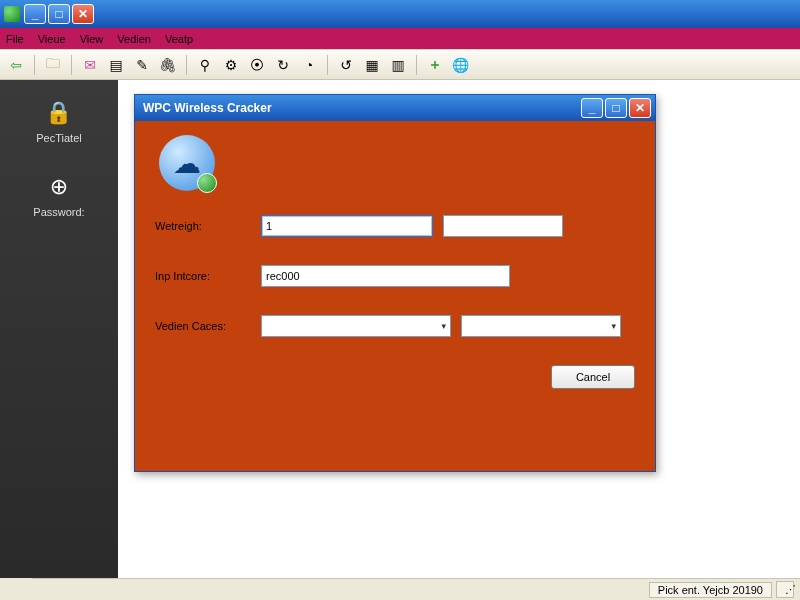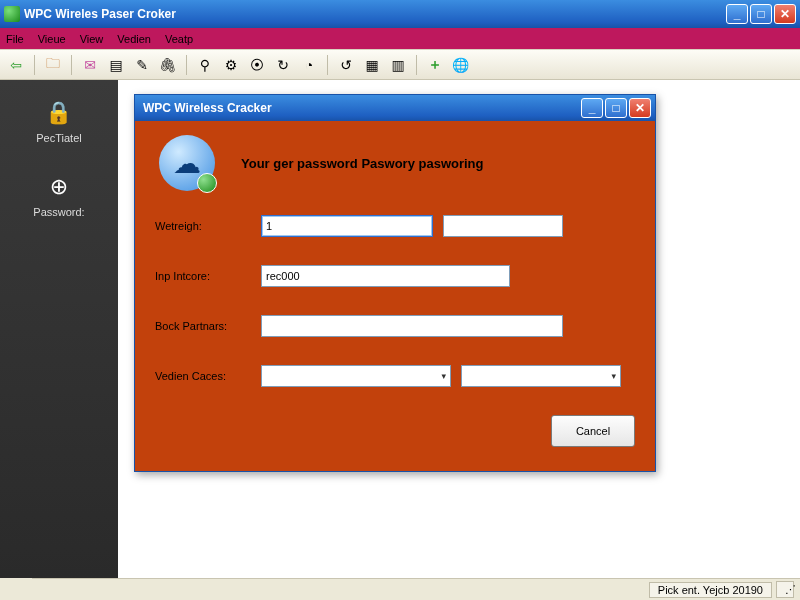--- a/index.html
+++ b/index.html
@@ -43,28 +43,27 @@
 .dlg-logo { width:56px; height:56px; border-radius:50%; background:radial-gradient(circle at 35% 30%,#cfeaff,#3b8de0); position:relative; display:flex; align-items:center; justify-content:center; font-size:28px; color:#0b3d7a; }
 .dlg-logo::after { content:""; position:absolute; right:-2px; bottom:-2px; width:18px; height:18px; border-radius:50%; background:radial-gradient(circle at 30% 30%,#8fe08f,#1a8a1a); border:1px solid #fff; }
 .dlg-heading { font-weight:bold; font-size:13px; }
 .form-row { display:flex; align-items:center; margin-bottom:28px; }
 .form-row label { width:106px; font-size:11px; }
 .tinput { height:22px; border:1px solid #7f9db9; padding:2px 4px; font-size:11px; font-family:inherit; background:#fff; }
 .tinput.focus { border:1px solid #2f6fcf; box-shadow:inset 0 0 0 1px #9ec7f0; }
 .tselect { height:22px; border:1px solid #7f9db9; background:#fff; display:flex; align-items:center; justify-content:flex-end; padding:0 4px; cursor:pointer; }
 .chev { font-size:9px; color:#333; }
 .dlg-footer { display:flex; justify-content:flex-end; margin-top:22px; }
-.btn { min-width:84px; height:32px; border:1px solid #7a7a7a; background:linear-gradient(to bottom,#fdfdfd,#e6e6e6); border-radius:3px; cursor:pointer; font-family:inherit; font-size:11px; }
+.btn { min-width:84px; height:24px; border:1px solid #7a7a7a; background:linear-gradient(to bottom,#fdfdfd,#e6e6e6); border-radius:3px; cursor:pointer; font-family:inherit; font-size:11px; }
 </style>
 </head>
 <body>
 
 <div class="main-titlebar">
   <div class="app-icon"></div>
-  <div class="title">WPC Wireles Paser Croker</div>
   <div class="win-btns">
     <div class="win-btn min">_</div>
     <div class="win-btn max">□</div>
     <div class="win-btn close">✕</div>
   </div>
 </div>
 
 <div class="menubar">
   <span>File</span>
   <span>Vieue</span>
@@ -116,41 +115,36 @@
         <div class="title">WPC Wireless Cracker</div>
         <div class="win-btns">
           <div class="win-btn min">_</div>
           <div class="win-btn max">□</div>
           <div class="win-btn close">✕</div>
         </div>
       </div>
       <div class="dlg-body">
         <div class="dlg-header">
           <div class="dlg-logo">☁</div>
-          <div class="dlg-heading">Your ger password Paswory pasworing</div>
         </div>
 
         <div class="form-row">
           <label>Wetreigh:</label>
           <input class="tinput focus" style="width: 172px;" value="1">
           <div style="width:10px"></div>
           <input class="tinput" style="width: 120px;">
         </div>
 
         <div class="form-row">
           <label>Inp Intcore:</label>
           <input class="tinput" style="width: 249px;" value="rec000">
         </div>
 
 
 
-        <div class="form-row">
-          <label>Bock Partnars:</label>
-          <input class="tinput" style="width: 302px;">
-        </div>
 
         <div class="form-row">
           <label>Vedien Caces:</label>
           <div class="tselect" style="width:190px">
               <span class="chev">▾</span>
             </div>
           <div style="width:10px"></div>
           <div class="tselect" style="width:160px">
               <span class="chev">▾</span>
             </div>

